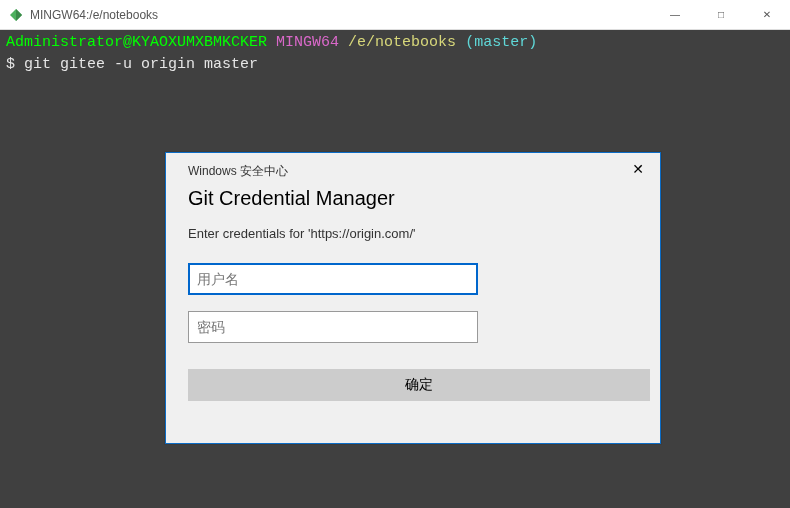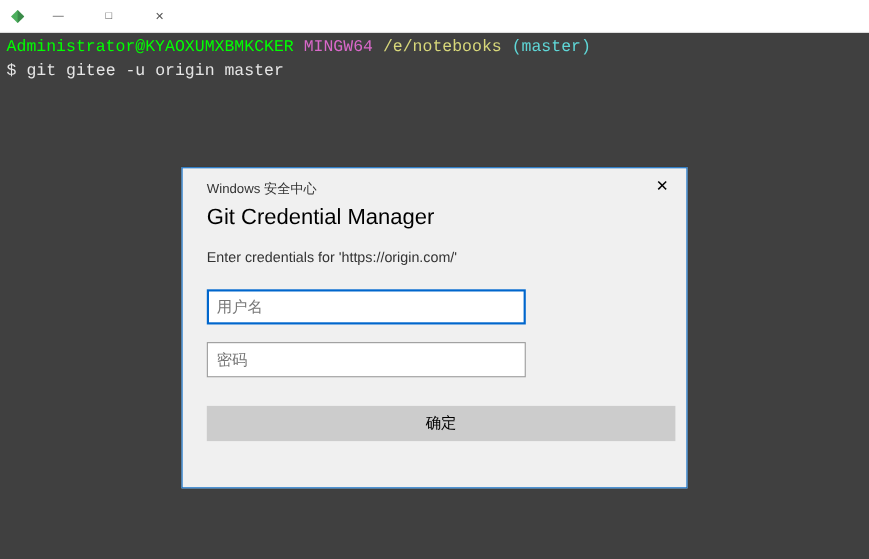--- a/index.html
+++ b/index.html
@@ -57,21 +57,21 @@
     .c-green { color: #00ff00; }
     .c-magenta { color: #d968c9; }
     .c-yellow { color: #d7d77a; }
     .c-cyan { color: #5fd7d7; }
     .c-white { color: #e5e5e5; }
 
     .dialog {
       position: absolute;
       left: 165px;
       top: 152px;
-      width: 460px;
+      width: 496px;
       height: 292px;
       background: #f0f0f0;
       border: 1px solid #0b6cc6;
       box-shadow: 0 0 0 1px rgba(0,0,0,0.05);
     }
     .dialog-header {
       display: flex;
       align-items: center;
       padding: 8px 12px 0 22px;
       font-size: 12px;
@@ -142,20 +142,21 @@
 </head>
 <body>
 
 <div class="titlebar">
   <span class="app-icon">
     <svg width="14" height="14" viewBox="0 0 14 14">
       <polygon points="7,1 13,7 7,13 1,7" fill="#4db05e"></polygon>
       <polygon points="7,1 13,7 7,13" fill="#3a8a49"></polygon>
     </svg>
   </span>
+  <span class="title">MINGW64:/e/notebooks</span>
   <div class="win-controls">
     <div class="win-btn">—</div>
     <div class="win-btn">□</div>
     <div class="win-btn">✕</div>
   </div>
 </div>
 
 <div class="terminal">
   <div class="term-line"><span class="c-green">Administrator@KYAOXUMXBMKCKER</span><span class="c-magenta"> </span><span class="c-magenta">MINGW64</span><span class="c-yellow"> </span><span class="c-yellow">/e/notebooks</span><span class="c-cyan"> </span><span class="c-cyan">(master)</span></div>
   <div class="term-line"><span class="c-white">$</span><span class="c-white"> </span><span class="c-white">git gitee -u origin master</span></div>

